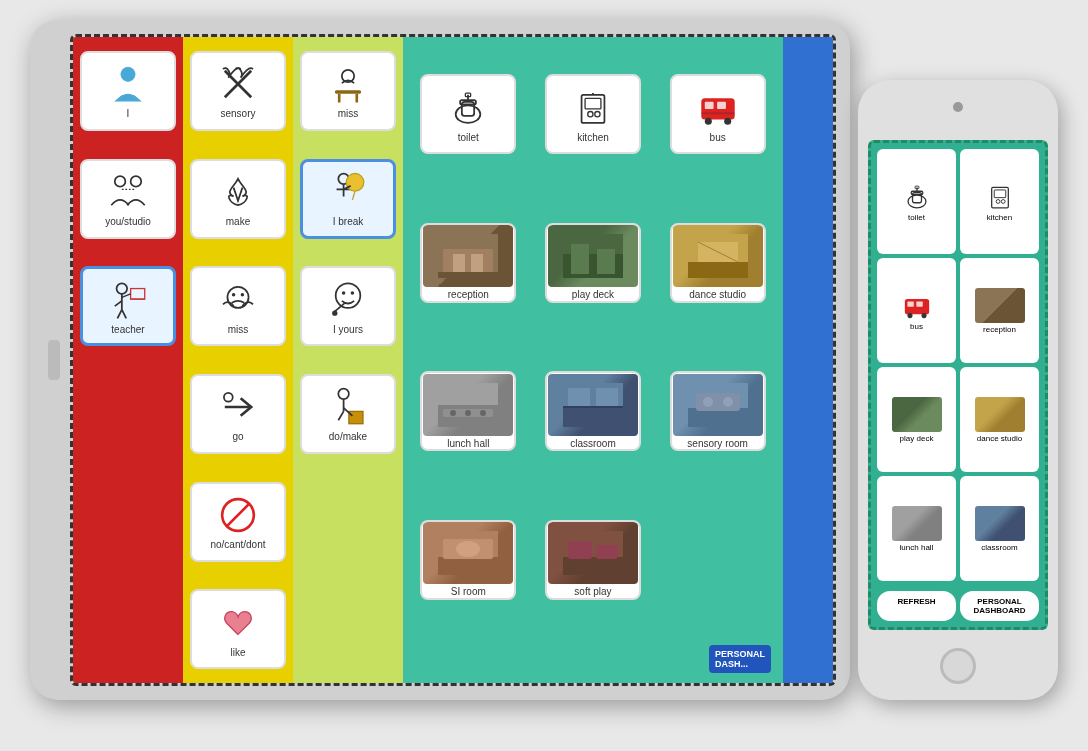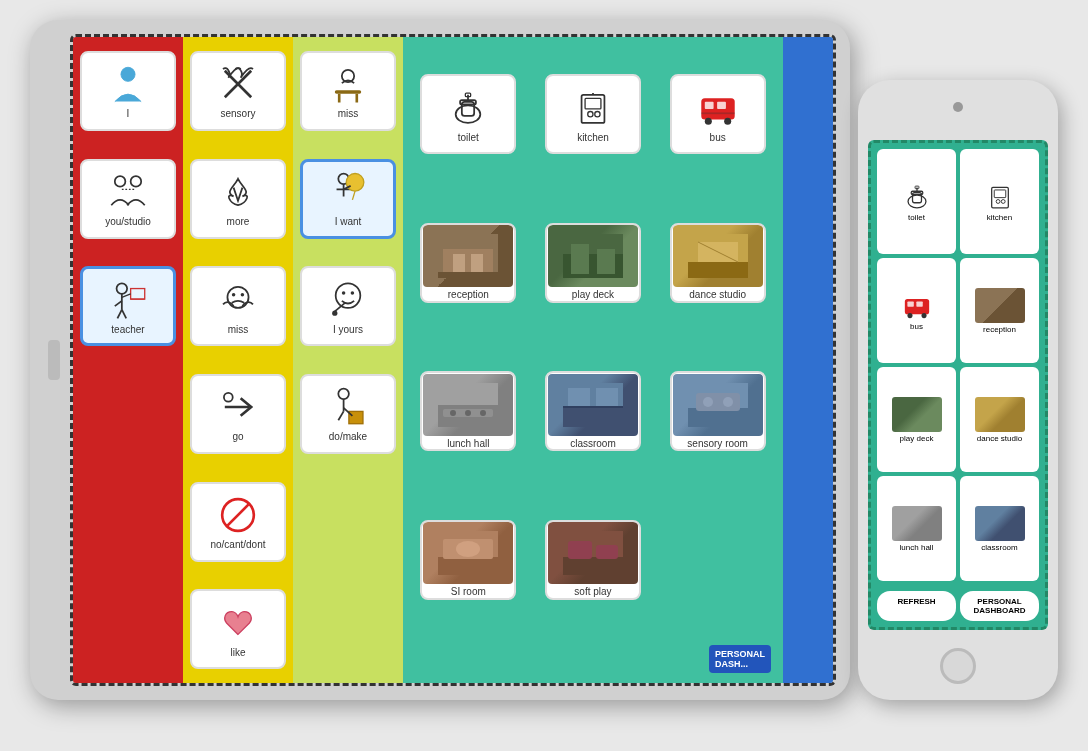--- a/index.html
+++ b/index.html
@@ -292,21 +292,21 @@
             <div class="symbol-label">sensory</div>
           </div>
         </div>
 
         <div class="symbol-cell">
           <div class="symbol-box">
             <svg class="svg-icon" viewBox="0 0 50 50">
               <path d="M25 10 C30 20 40 25 30 30 C40 25 35 38 25 40 C15 38 10 25 20 30 C10 25 20 20 25 10Z" fill="none" stroke="#333" stroke-width="2"></path>
               <path d="M20 20 L25 35 L30 20" fill="none" stroke="#333" stroke-width="2"></path>
             </svg>
-            <div class="symbol-label">more</div>
+            <div class="symbol-label">make</div>
           </div>
         </div>
 
         <div class="symbol-cell">
           <div class="symbol-box">
             <svg class="svg-icon" viewBox="0 0 50 50">
               <circle cx="25" cy="22" r="12" fill="none" stroke="#333" stroke-width="2"></circle>
 
               <circle cx="20" cy="19" r="2" fill="#333"></circle>
               <circle cx="30" cy="19" r="2" fill="#333"></circle>
@@ -371,21 +371,21 @@
             <svg class="svg-icon" viewBox="0 0 50 50">
               <circle cx="20" cy="10" r="6" fill="none" stroke="#333" stroke-width="2"></circle>
               <line x1="20" y1="16" x2="20" y2="30" stroke="#333" stroke-width="2"></line>
               <line x1="12" y1="22" x2="28" y2="22" stroke="#333" stroke-width="2"></line>
 
               <circle cx="33" cy="14" r="10" fill="#e8c030" stroke="#c0a020" stroke-width="1.5"></circle>
               <line x1="33" y1="24" x2="30" y2="34" stroke="#c0a020" stroke-width="1.5"></line>
 
               <path d="M20 22 L28 18" stroke="#333" stroke-width="2"></path>
             </svg>
-            <div class="symbol-label">I want</div>
+            <div class="symbol-label">I break</div>
           </div>
         </div>
 
         <div class="symbol-cell">
           <div class="symbol-box">
             <svg class="svg-icon" viewBox="0 0 50 50">
               <circle cx="25" cy="20" r="14" fill="none" stroke="#333" stroke-width="2"></circle>
               <circle cx="20" cy="17" r="2" fill="#333"></circle>
               <circle cx="30" cy="17" r="2" fill="#333"></circle>
               <path d="M18 26 Q25 32 32 26" fill="none" stroke="#333" stroke-width="2"></path>

